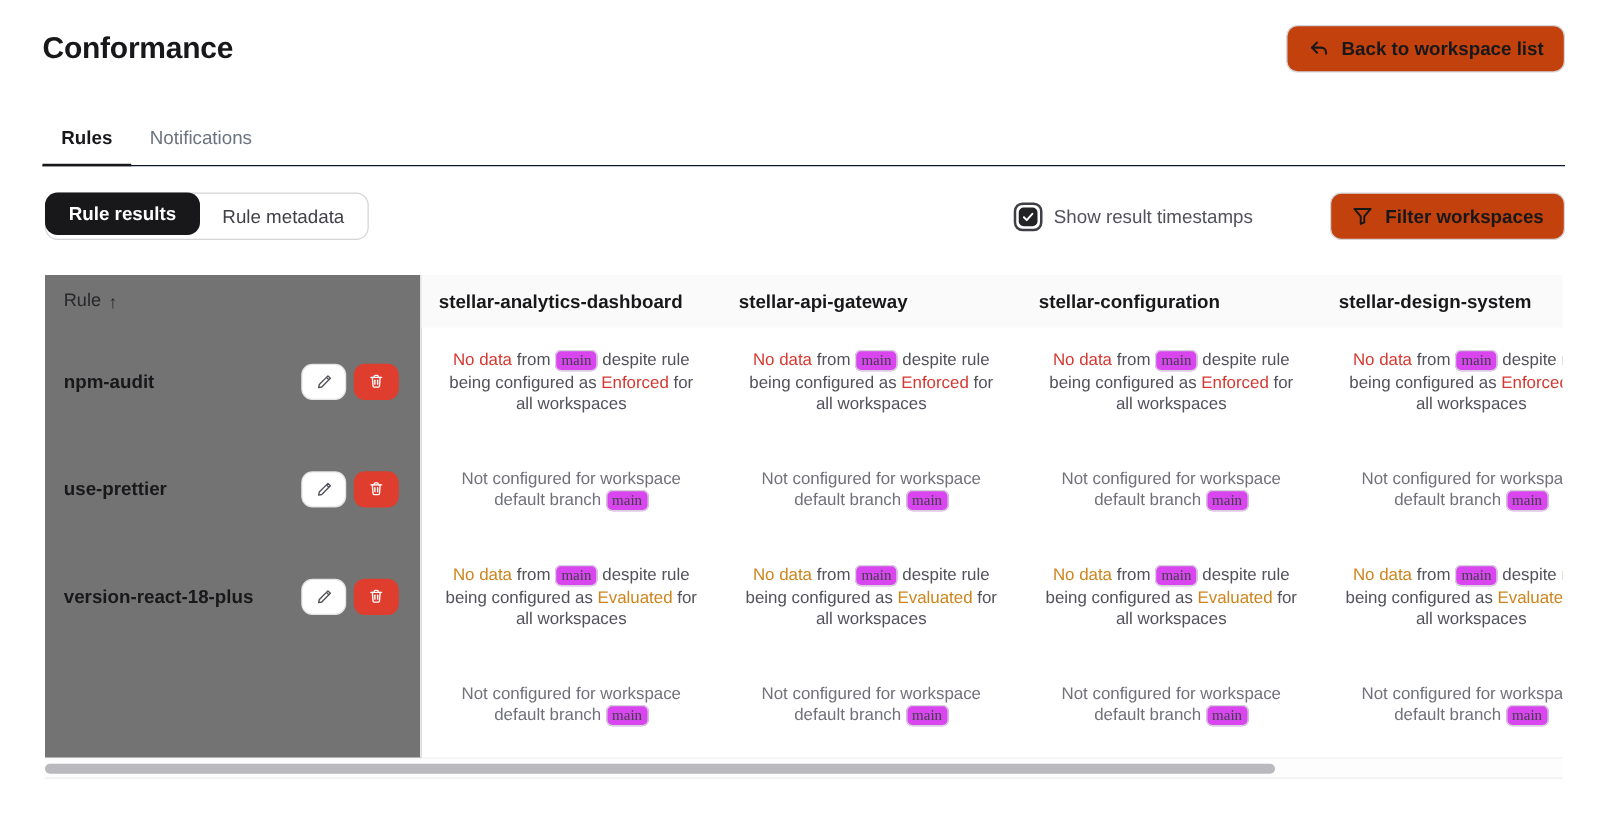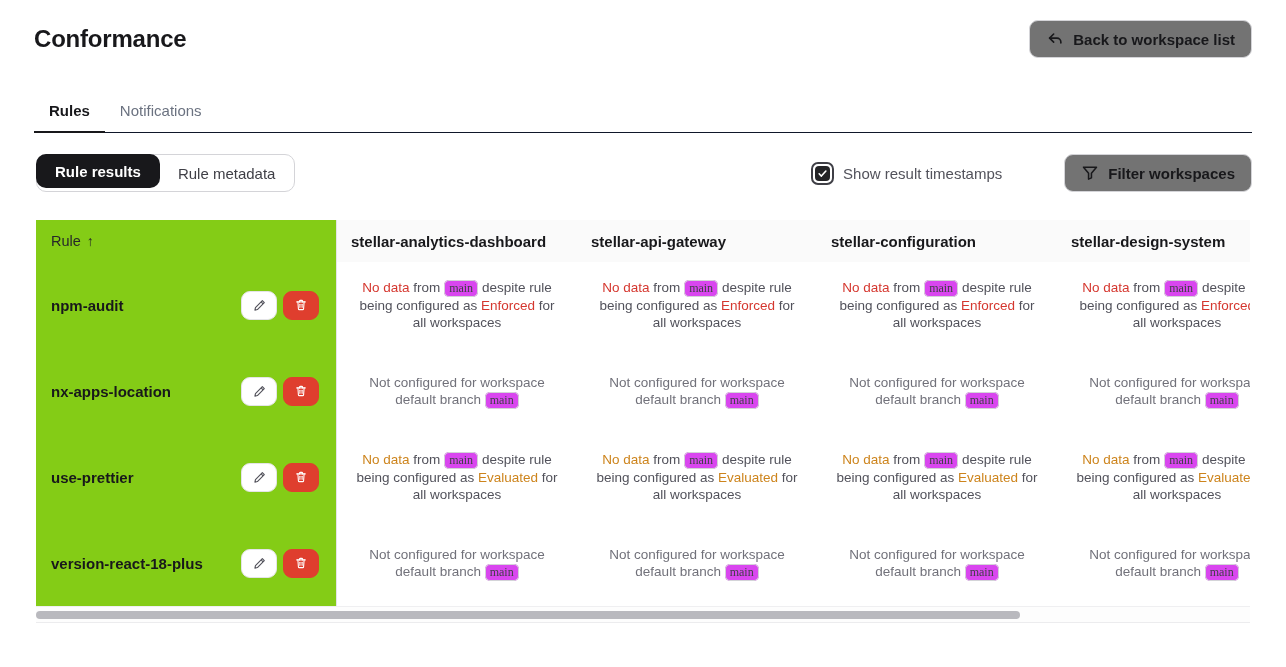--- a/index.html
+++ b/index.html
@@ -1,40 +1,40 @@
 <!DOCTYPE html>
 <html><head>
 <meta charset="utf-8">
 <style>
   * { margin:0; padding:0; box-sizing:border-box; }
   html,body { background:#fff; width:1286px; height:667px; font-family:"Liberation Sans", sans-serif; color:#18181b; overflow:hidden; }
 
   .topbar { display:flex; justify-content:space-between; align-items:center; padding:20px 34px 0 34px;gap:21px; }
   .page-title { font-size:24px; font-weight:700; letter-spacing:-0.2px; }
-  .btn { display:inline-flex; align-items:center; gap:9px; height:38px; padding:0 16px; background:#737373;
+  .btn { display:inline-flex; align-items:center; gap:9px; height:38px; padding:0 16px; background:#c2410c;
          border:1px solid #d4d4d8; border-radius:9px; font-size:15px; font-weight:600; color:#18181b; cursor:pointer; }
   .btn svg { flex:0 0 auto; }
 
   .tabs { display:flex; margin:44px 34px 0 34px; border-bottom:1px solid #0f172a; }
   .tab { padding:0 15px 12px 15px; font-size:15px; color:#6b7280; cursor:pointer; border-bottom:2px solid transparent; margin-bottom:-1px; }
   .tab.active { color:#18181b; font-weight:600; border-bottom-color:#18181b; }
 
   .toolbar { display:flex; align-items:center; margin:21px 34px 0 36px; }
   .seg-group { display:flex; border:1px solid #d4d4d8; border-radius:10px; background:#fff; }
   .seg { display:flex; align-items:center; height:36px; padding:0 19px; font-size:15px; font-weight:500; color:#3f3f46; cursor:pointer; }
   .seg.active { background:#18181b; color:#fff; border-radius:10px; margin:-1px; height:34px; font-weight:600; }
   .toolbar-right { margin-left:auto; display:flex; align-items:center;gap:36px; }
   .checkbox-wrap { display:flex; align-items:center; cursor:pointer; }
   .checkbox-ring { width:23px; height:23px; border:2px solid #3f3f46; border-radius:7px; display:flex; align-items:center; justify-content:center; background:#fff; }
   .checkbox-box { width:15px; height:15px; background:#232326; border-radius:4px; display:flex; align-items:center; justify-content:center; }
   .checkbox-label { font-size:15px; color:#52525b; margin-left:9px; }
   .filter-btn { margin-left:26px; }
 
   .table { display:flex; margin:28px 0 0 36px; width:1214px; border-bottom:1px solid #efeff1; }
-  .left-col { width:301px; flex:0 0 301px; background:#84cc16; border-right:1px solid #e4e4e7; }
+  .left-col { width:301px; flex:0 0 301px; background:#737373; border-right:1px solid #e4e4e7; }
   .right-area { flex:1 1 auto; overflow:hidden; }
   .right-inner { width:960px; }
   .lh { height:42px; display:flex; align-items:center; padding-left:15px; font-size:14.5px; font-weight:500; color:#27272a; }
   .lh .arrow { margin-left:6px; font-size:14px; color:#27272a; }
   .hrow { height:42px; display:flex; background:#fafafa; }
   .col-header { width:240px; flex:0 0 240px; display:flex; align-items:center; padding-left:14px; font-size:15px; font-weight:600; color:#18181b; white-space:nowrap; }
   .lrow { height:86px; display:flex; align-items:center; padding:0 17px 0 15px; }
   .rule-name { font-size:15px; font-weight:700; color:#18181b; flex:1 1 auto; white-space:nowrap; }
   .actions { display:flex; gap:6px; }
   .icon-btn { width:36px; height:29px; border-radius:9px; display:flex; align-items:center; justify-content:center; cursor:pointer; }
@@ -125,44 +125,20 @@
                   <path d="M7 5 V3.9 C7 3.4 7.4 3 7.9 3 H10.1 C10.6 3 11 3.4 11 3.9 V5"></path>
                   <path d="M5 5 L5.7 14.1 C5.75 14.6 6.2 15 6.7 15 H11.3 C11.8 15 12.25 14.6 12.3 14.1 L13 5"></path>
                   <path d="M7.6 8 V12"></path>
                   <path d="M10.4 8 V12"></path>
                 </svg>
               </span>
             </button>
           </div>
         </div>
         <div class="lrow">
-          <span class="rule-name">nx-apps-location</span>
-          <div class="actions">
-            <button class="icon-btn edit-btn">
-              <span style="display:flex;">
-                <svg width="15" height="15" viewBox="0 0 20 20" fill="none" stroke="#52525b" stroke-width="1.5" stroke-linejoin="round">
-                  <path d="M13.8 3.6 L16.4 6.2 L7.2 15.4 L3.9 16.1 L4.6 12.8 Z"></path>
-                  <path d="M12.2 5.2 L14.8 7.8"></path>
-                </svg>
-              </span>
-            </button>
-            <button class="icon-btn delete-btn" style="background: rgb(223, 62, 46); border-color: rgb(223, 62, 46);">
-              <span style="display:flex;">
-                <svg width="14" height="14" viewBox="0 0 18 18" fill="none" stroke="#fff" stroke-width="1.4" stroke-linecap="round" stroke-linejoin="round">
-                  <path d="M3.5 5 H14.5"></path>
-                  <path d="M7 5 V3.9 C7 3.4 7.4 3 7.9 3 H10.1 C10.6 3 11 3.4 11 3.9 V5"></path>
-                  <path d="M5 5 L5.7 14.1 C5.75 14.6 6.2 15 6.7 15 H11.3 C11.8 15 12.25 14.6 12.3 14.1 L13 5"></path>
-                  <path d="M7.6 8 V12"></path>
-                  <path d="M10.4 8 V12"></path>
-                </svg>
-              </span>
-            </button>
-          </div>
-        </div>
-        <div class="lrow">
           <span class="rule-name">use-prettier</span>
           <div class="actions">
             <button class="icon-btn edit-btn">
               <span style="display:flex;">
                 <svg width="15" height="15" viewBox="0 0 20 20" fill="none" stroke="#52525b" stroke-width="1.5" stroke-linejoin="round">
                   <path d="M13.8 3.6 L16.4 6.2 L7.2 15.4 L3.9 16.1 L4.6 12.8 Z"></path>
                   <path d="M12.2 5.2 L14.8 7.8"></path>
                 </svg>
               </span>
             </button>

